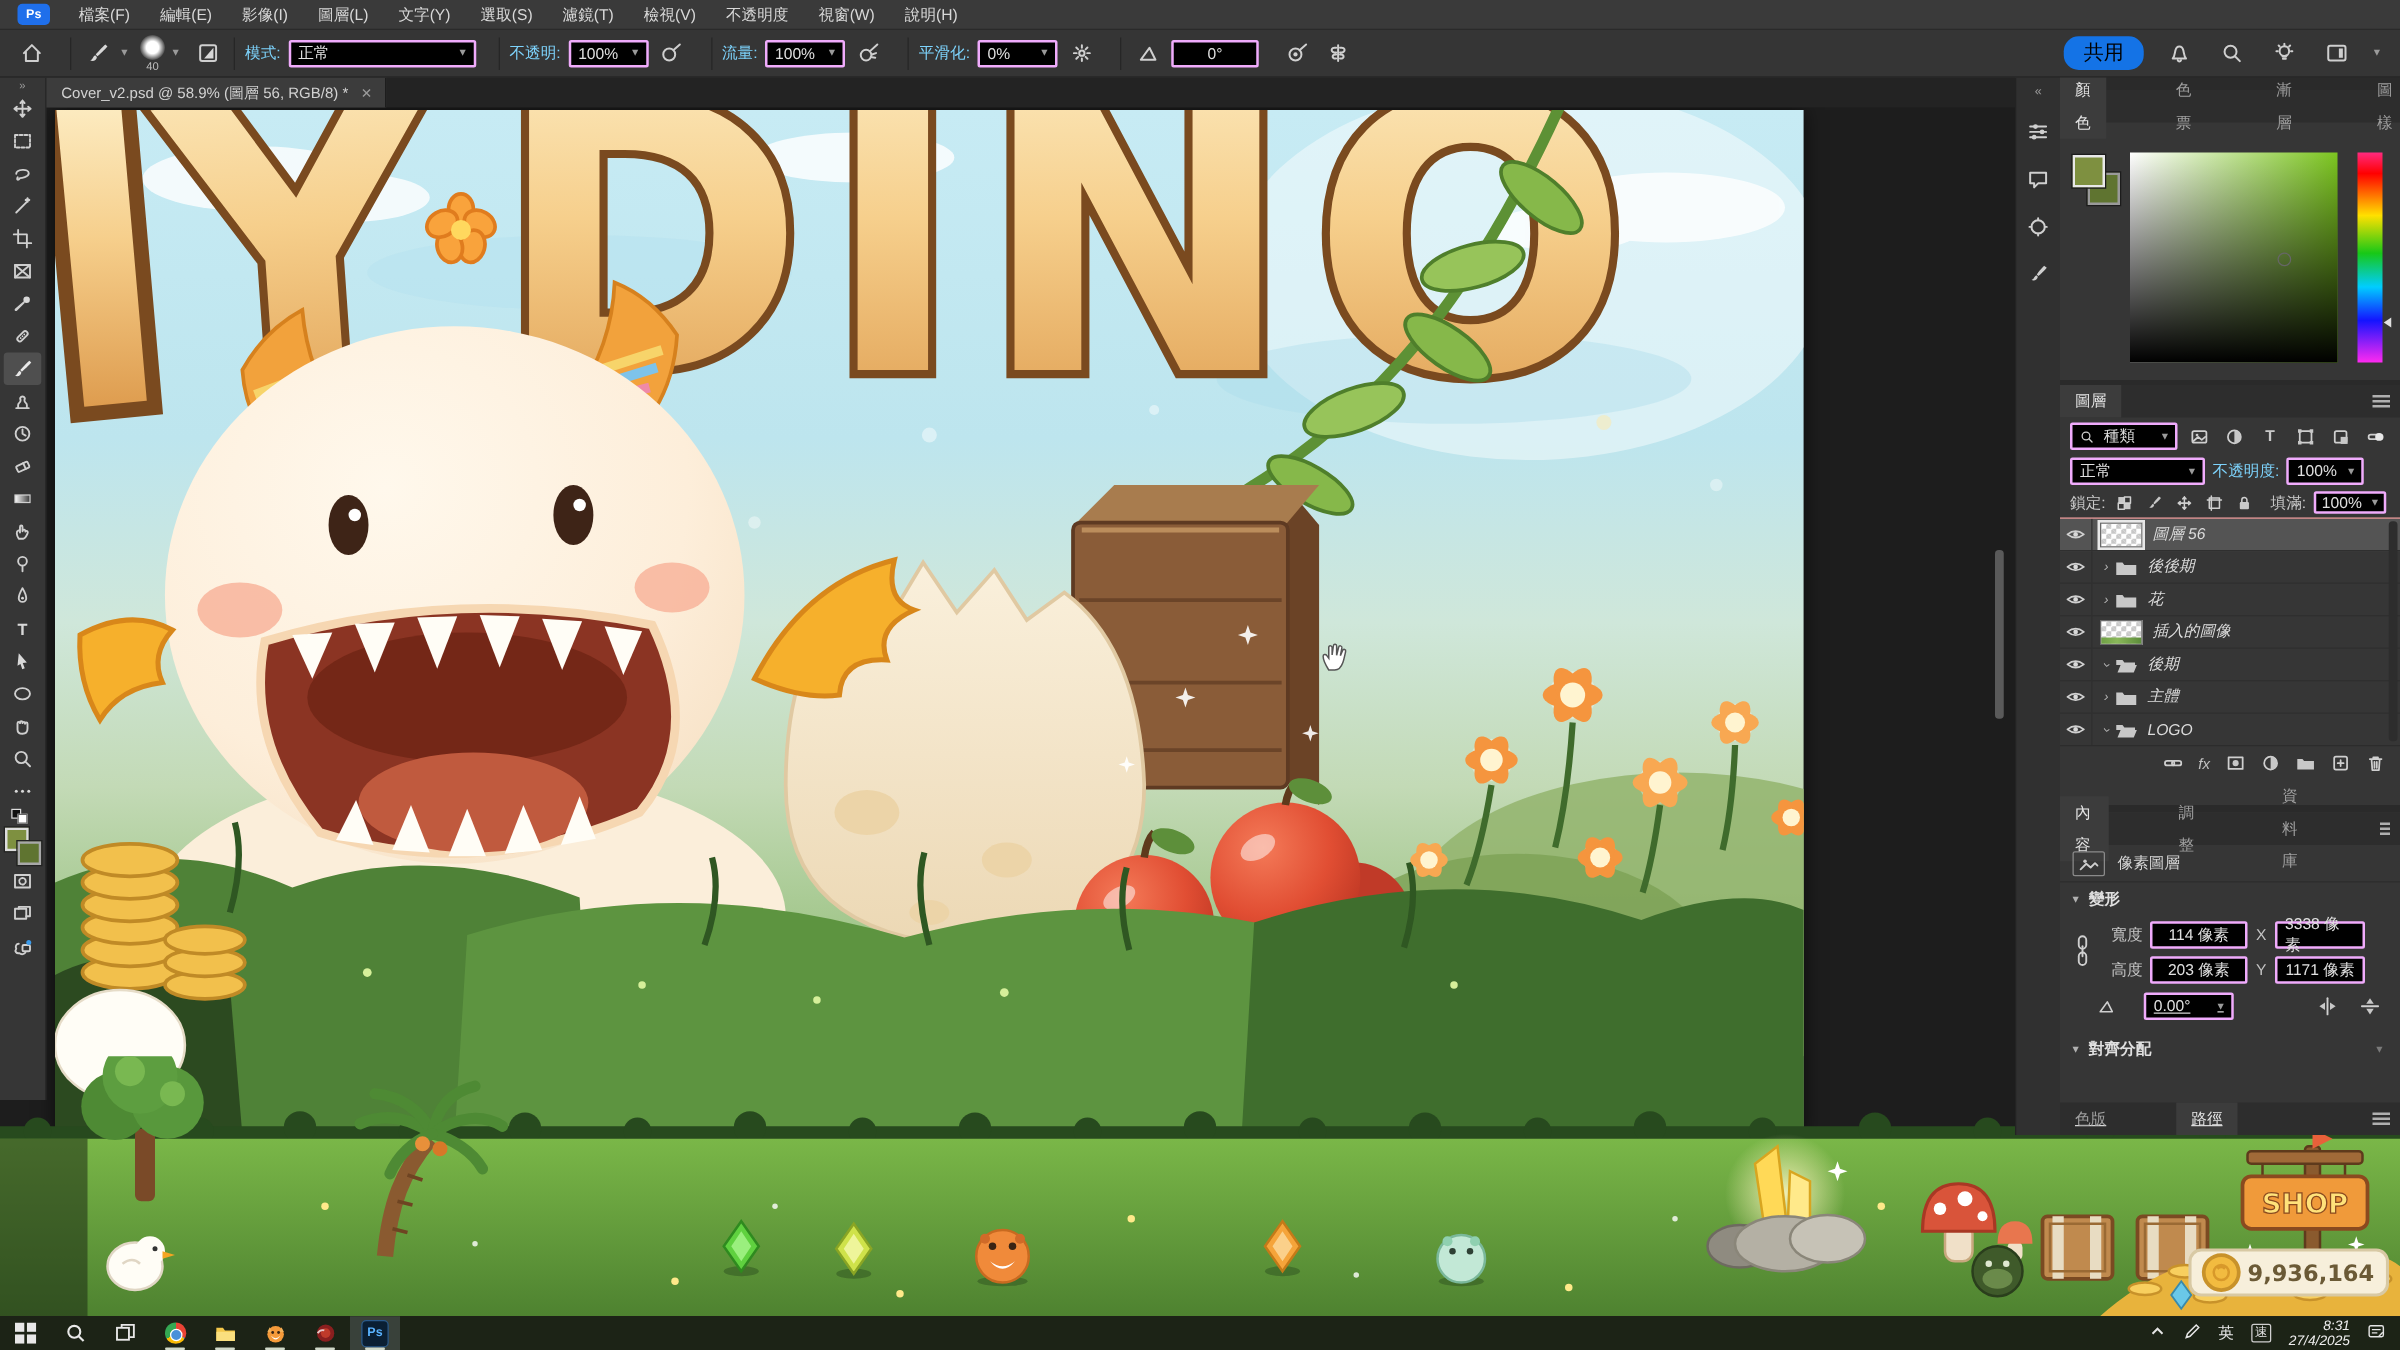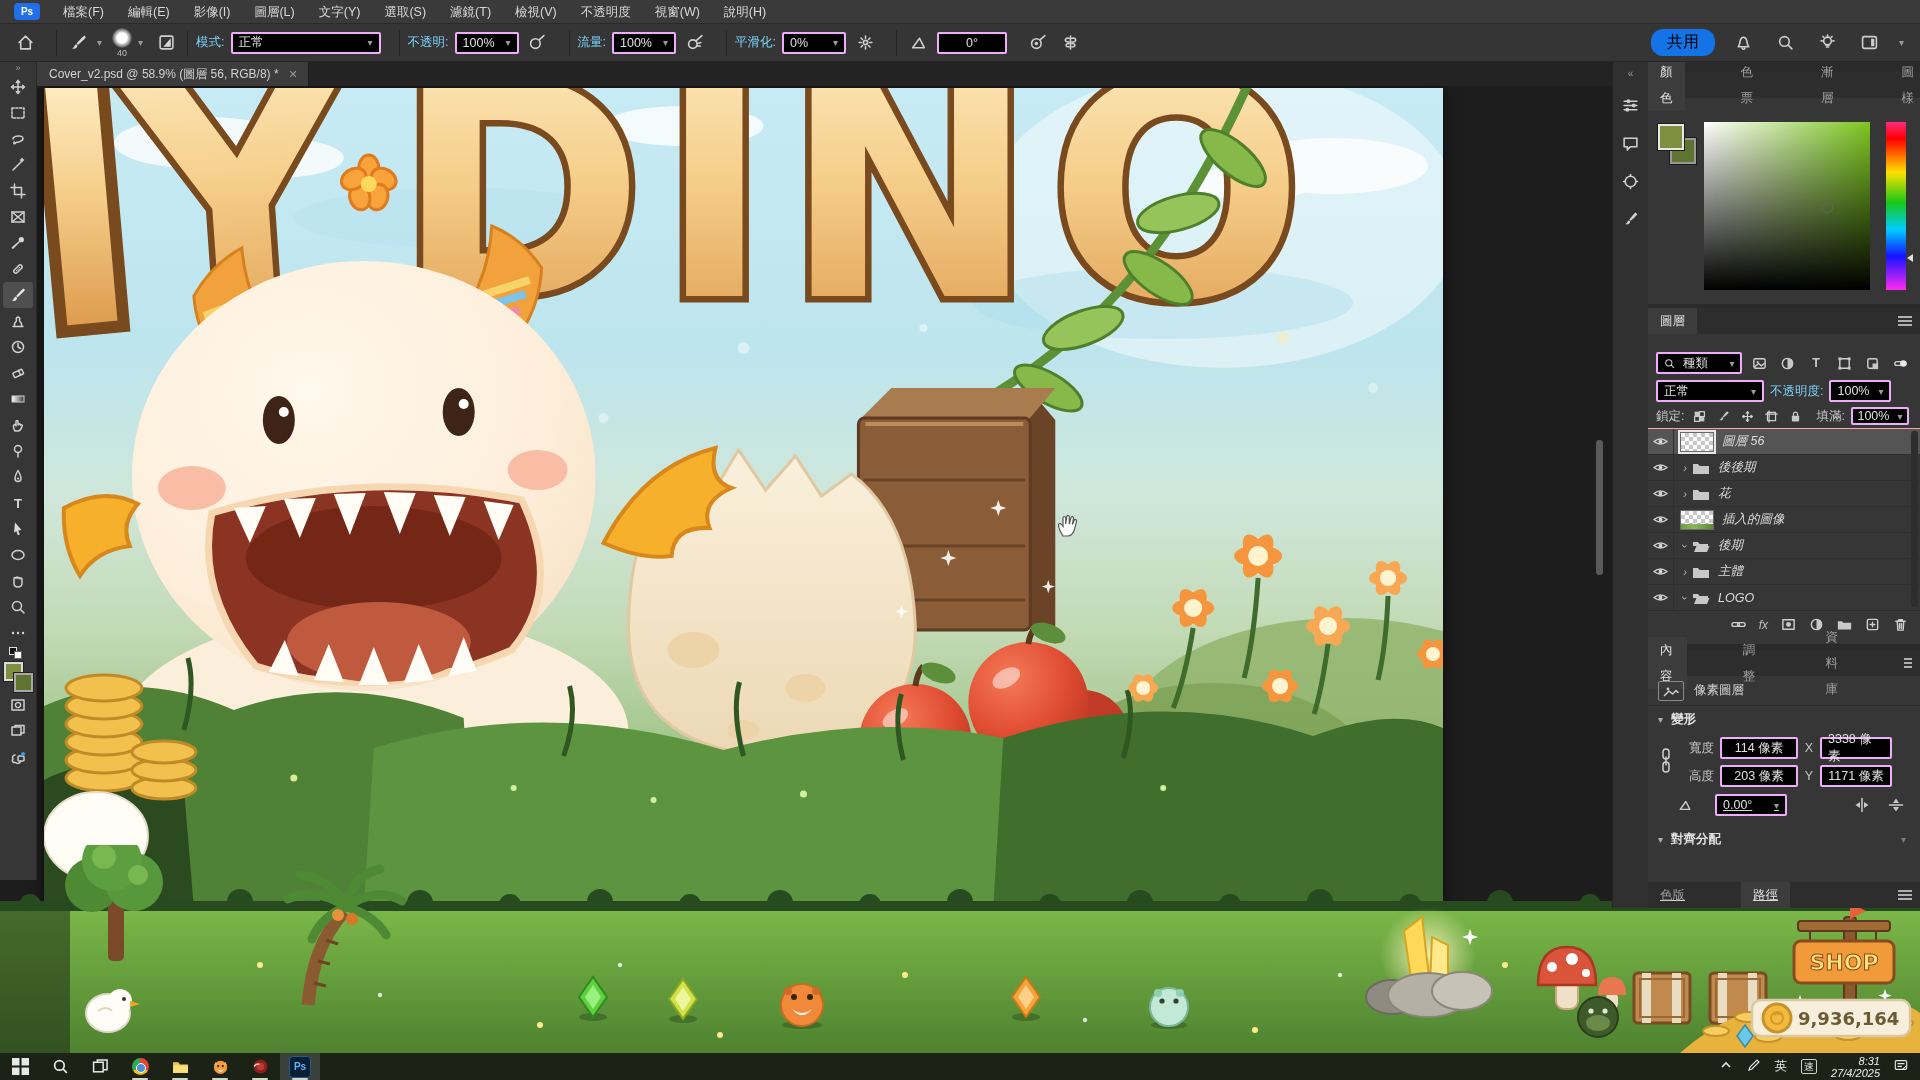--- a/index.html
+++ b/index.html
@@ -74,21 +74,21 @@
   .cp-fg { position:absolute; left:10px; top:26px; width:26px; height:26px; background:#7e9040; border:2px solid #e8e8e8; outline:1px solid #1c1c1c; z-index:2; }
   .cp-bg { position:absolute; left:22px; top:40px; width:26px; height:26px; background:#5f7430; border:2px solid #9a9a9a; outline:1px solid #1c1c1c; }
   .cp-grad { position:absolute; left:56px; top:24px; width:166px; height:168px; background:linear-gradient(to bottom,rgba(0,0,0,0),#000), linear-gradient(to right,#fff,#7cc520); }
   .cp-cursor { position:absolute; left:118px; top:80px; width:11px; height:11px; border:1.6px solid #666; border-radius:50%; }
   .cp-hue { position:absolute; right:14px; top:24px; width:20px; height:168px; background:linear-gradient(to bottom,#ff2a7f,#ff0000 10%,#ffe000 30%,#17c817 48%,#00cdff 64%,#1414ff 80%,#ff2af0 100%); }
   .cp-mark { position:absolute; right:7px; top:156px; width:0; height:0; border-top:4px solid transparent; border-bottom:4px solid transparent; border-right:6px solid #e0e0e0; }
 
   
   #layerspanel { top:246px; height:336px; }
   .lp-row { display:flex; align-items:center; padding:0 8px; gap:6px; }
-  .lp-filter { height:30px;margin-top:14px; }
+  .lp-filter { height:30px; }
   .lp-search { width:92px; }
   .fico { width:24px; height:20px; display:flex; align-items:center; justify-content:center; color:#c8c8c8; }
   .fico svg { width:15px; height:15px; }
   .lp-blend { height:26px; }
   .lp-lock { height:24px; color:#c8c8c8; }
   .lockico { width:18px; height:16px; display:flex; align-items:center; justify-content:center; }
   .lockico svg { width:13px; height:13px; }
   .llist { position:relative; height:182px; overflow:hidden; border-top:1px solid #fca5a5;font-style:italic; }
   .lrow { height:26px; display:flex; align-items:center; border-bottom:1px solid #2f2f2f; padding-right:10px; }
   .lrow.sel { background:#545454; }

